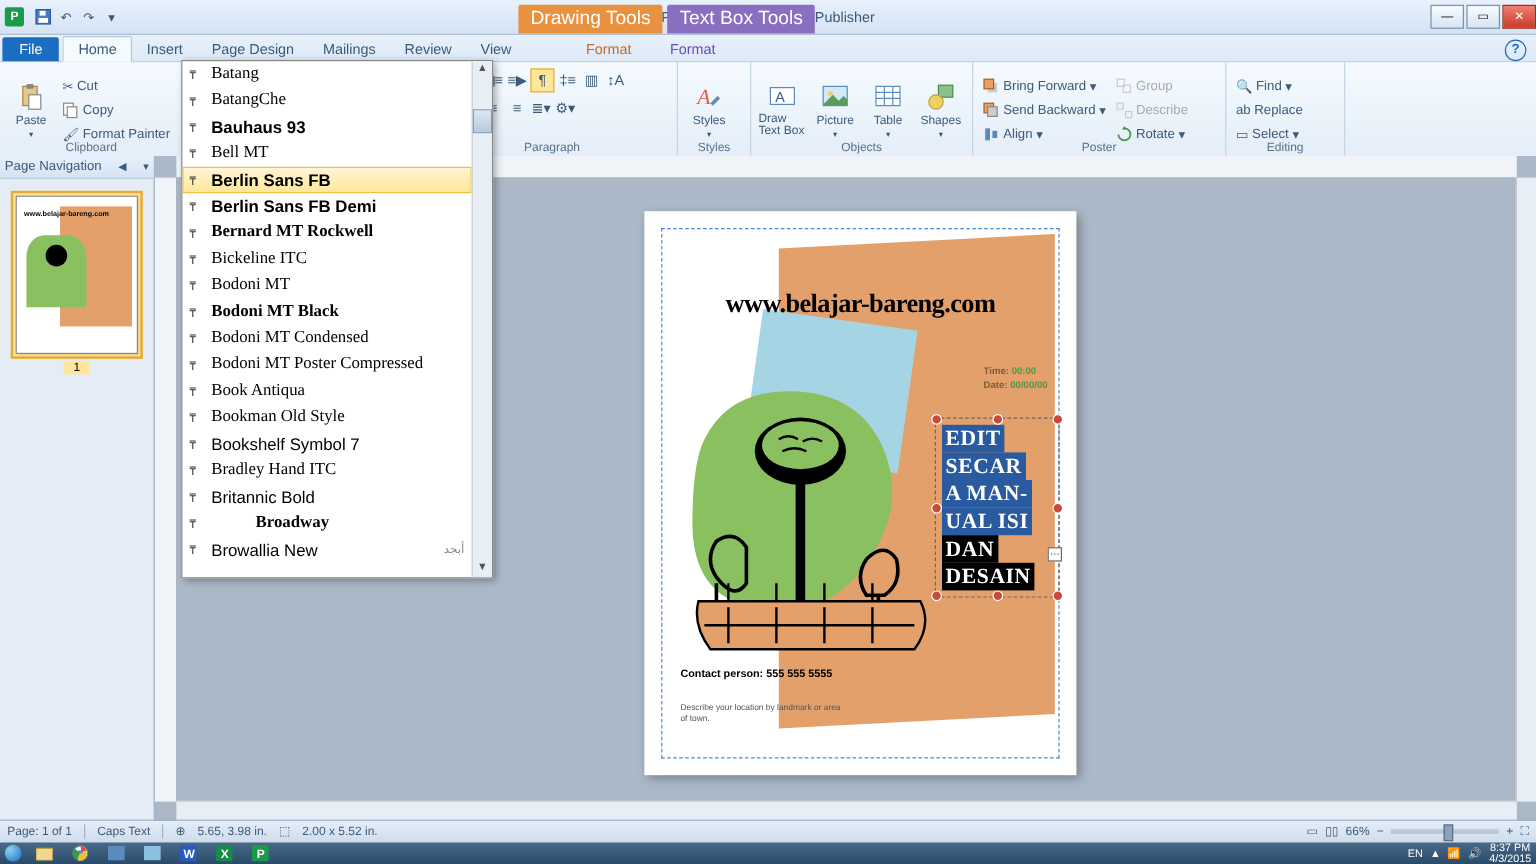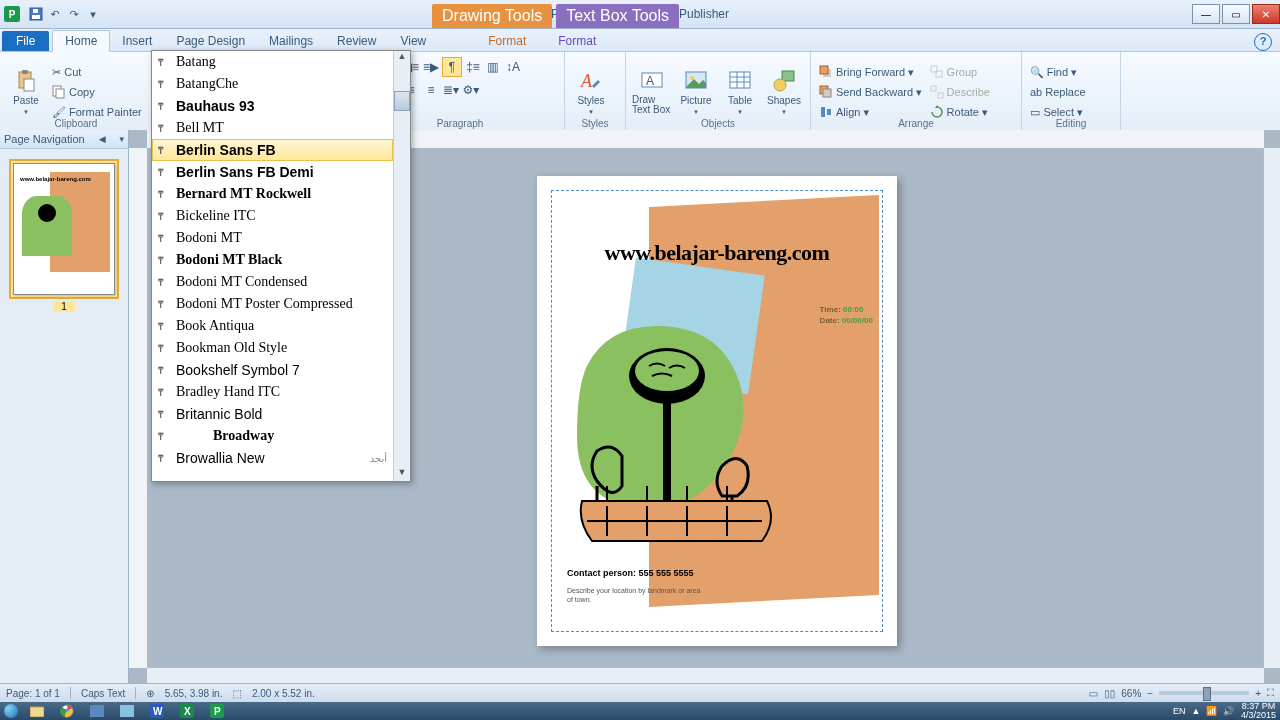--- a/index.html
+++ b/index.html
@@ -62,21 +62,21 @@
 .flyer-bg2{position:absolute;top:90px;left:90px;width:130px;height:120px;background:#a5d4e4;transform:rotate(8deg)}
 .flyer-title{position:absolute;top:64px;left:0;right:0;text-align:center;font-family:"Rockwell",serif;font-weight:bold;font-size:22px;letter-spacing:-0.5px}
 .flyer-grill{position:absolute;top:130px;left:30px;width:220px;height:260px}
 .flyer-info{position:absolute;top:128px;right:24px;font-size:8px;color:#7a5a3a;font-weight:bold;line-height:1.4}
 .flyer-textbox{position:absolute;top:178px;right:20px;width:92px}
 .flyer-textbox .sel-handles{position:absolute;top:-6px;left:-6px;right:-6px;bottom:-6px;border:1px dashed #666}
 .handle{position:absolute;width:7px;height:7px;background:#c74a3a;border:1px solid #fff;border-radius:50%}
 .flyer-text-content{display:flex;flex-direction:column}
 .flyer-text-line{background:#000;color:#fff;font-family:"Rockwell",serif;font-size:18px;padding:1px 3px;margin-bottom:0;width:fit-content;font-weight:bold;letter-spacing:0.5px}
 .flyer-text-line.sel{background:#2a5aa0}
-.flyer-contact{position:absolute;bottom:68px;left:30px;font-size:9px;font-weight:bold}
+.flyer-contact{position:absolute;bottom:80px;left:30px;font-size:9px;font-weight:bold}
 .flyer-desc{position:absolute;bottom:42px;left:30px;font-size:7px;color:#555;width:140px;line-height:1.3}
 .scroll-v{position:absolute;top:18px;right:0;width:16px;bottom:16px;background:#e8eef5;border-left:1px solid #bbb}
 .scroll-h{position:absolute;bottom:0;left:18px;right:16px;height:16px;background:#e8eef5;border-top:1px solid #bbb}
 .statusbar{position:absolute;bottom:18px;left:0;right:0;height:18px;background:linear-gradient(#e4eef8,#cfdceb);border-top:1px solid #9db3c9;display:flex;align-items:center;font-size:10px;color:#3b5a7a;padding:0 6px;gap:10px}
 .statusbar .sep{width:1px;height:12px;background:#9db3c9}
 .status-right{margin-left:auto;display:flex;align-items:center;gap:6px}
 .zoom-slider{width:90px;height:4px;background:#b8c9da;position:relative}
 .zoom-slider .zh{position:absolute;top:-4px;left:44px;width:6px;height:12px;background:#8aa3bd;border:1px solid #5a7089}
 .taskbar{position:absolute;bottom:0;left:0;right:0;height:18px;background:linear-gradient(#4a6a8a,#2a4a6a);display:flex;align-items:center}
 .tb-start{width:22px;height:18px;display:flex;align-items:center;justify-content:center}
@@ -303,21 +303,21 @@
               <rect x="8" y="8" width="5" height="5" fill="none" stroke="#ccc"></rect>
             </svg>
             <span>Describe</span>
           </div>
         <div class="small-btn"><svg class="ico" viewBox="0 0 14 14">
               <path d="M7 2 A5 5 0 1 1 2 7" fill="none" stroke="#4a9a4a" stroke-width="1.5"></path>
               <path d="M7 0 L9 3 L5 3 Z" fill="#4a9a4a"></path>
             </svg><span>Rotate</span> ▾</div>
       </div>
     </div>
-    <div class="rgroup-label">Arrange</div>
+    <div class="rgroup-label">Poster</div>
   </div>
 
   <div class="rgroup" style="width:86px">
     <div class="rgroup-body">
         <div class="small-row">
       <div class="small-btn"><span>🔍</span><span>Find</span> ▾</div>
       <div class="small-btn">
             <span>ab</span>
             <span>Replace</span>
           </div>
@@ -454,20 +454,41 @@
           <path d="M30 175 Q20 160 30 145 Q45 135 55 150 L55 180 Q45 195 30 175 M30 180 L30 210" stroke="#000" stroke-width="3" fill="none"></path>
           <path d="M155 160 Q170 145 180 160 Q185 180 170 190 L155 190 Q145 175 155 160 M165 190 L165 215" stroke="#000" stroke-width="3" fill="none"></path>
           <path d="M20 200 L200 200 M40 180 L40 230 M80 180 L80 230 M120 180 L120 230 M160 180 L160 230 M20 215 L200 215" stroke="#000" stroke-width="2"></path>
           <path d="M15 195 Q10 215 25 235 L195 235 Q210 215 200 195 Z" fill="#e4a06a" stroke="#000" stroke-width="2"></path>
           <path d="M40 200 L40 230 M80 200 L80 230 M120 200 L120 230 M160 200 L160 230 M20 215 L195 215" stroke="#000" stroke-width="2"></path>
         </svg>
         <div class="flyer-info">
           <span>Time:</span> <span style="color:#4a9a4a">00:00</span><br>
           <span>Date:</span> <span style="color:#4a9a4a">00/00/00</span>
         </div>
+        <div class="flyer-textbox">
+          <div class="sel-handles">
+            <div class="handle" style="top:-4px;left:-4px"></div>
+            <div class="handle" style="top:-4px;left:50%;margin-left:-4px"></div>
+            <div class="handle" style="top:-4px;right:-4px"></div>
+            <div class="handle" style="top:50%;left:-4px;margin-top:-4px"></div>
+            <div class="handle" style="top:50%;right:-4px;margin-top:-4px"></div>
+            <div class="handle" style="bottom:-4px;left:-4px"></div>
+            <div class="handle" style="bottom:-4px;left:50%;margin-left:-4px"></div>
+            <div class="handle" style="bottom:-4px;right:-4px"></div>
+          </div>
+          <div class="flyer-text-content" id="flyer-lines">
+              <div class="flyer-text-line sel">EDIT</div>
+              <div class="flyer-text-line sel">SECAR</div>
+              <div class="flyer-text-line sel">A MAN-</div>
+              <div class="flyer-text-line sel">UAL ISI</div>
+              <div class="flyer-text-line">DAN</div>
+              <div class="flyer-text-line">DESAIN</div>
+            </div>
+          <div style="position:absolute;right:-8px;bottom:24px;width:10px;height:10px;border:1px solid #666;background:#fff;font-size:8px;text-align:center;line-height:9px">⋯</div>
+        </div>
         <div class="flyer-contact">Contact person: 555 555 5555</div>
         <div class="flyer-desc">Describe your location by landmark or area of town.</div>
       </div>
     </div>
     <div class="scroll-v"></div>
     <div class="scroll-h"></div>
   </div>
 </div>
 
 <div class="statusbar">

